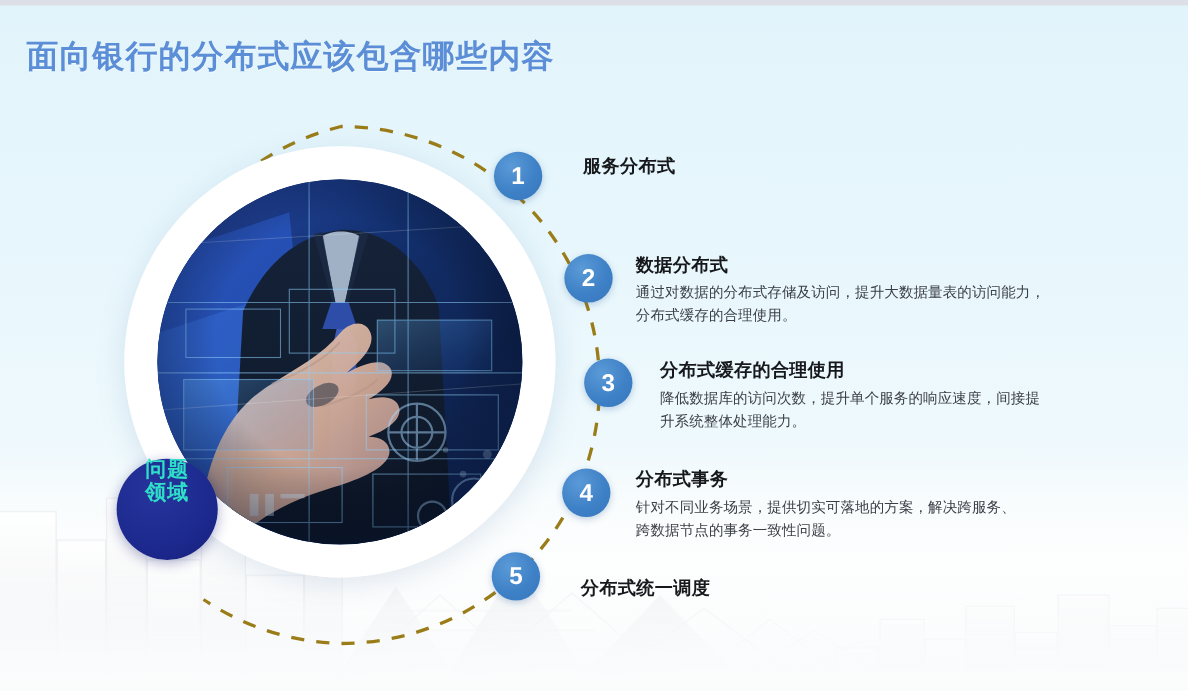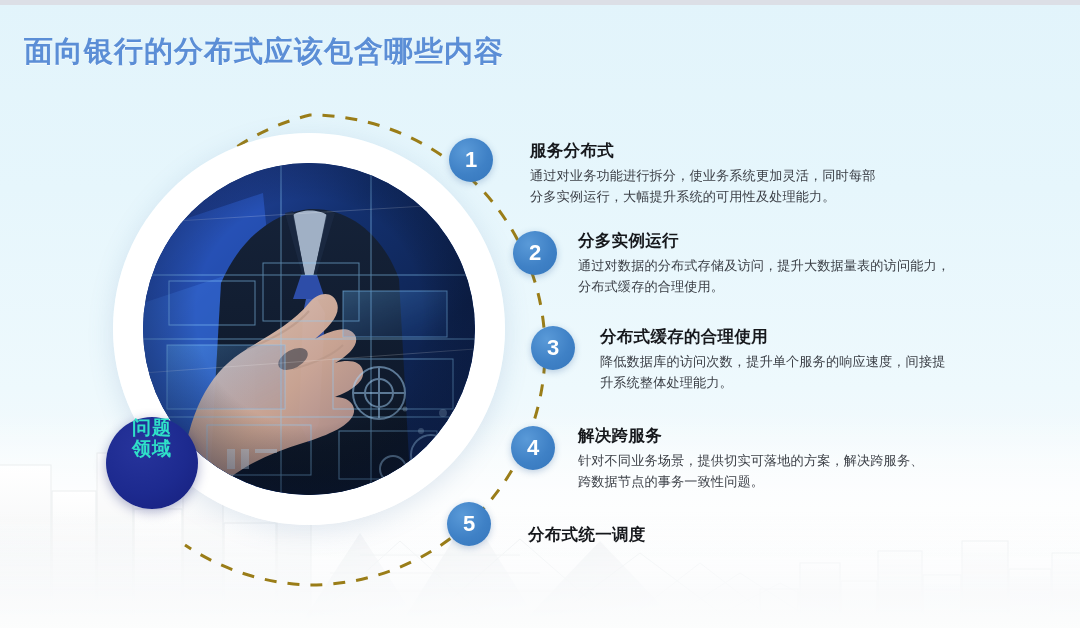--- a/index.html
+++ b/index.html
@@ -299,38 +299,36 @@
   </div>
 
   <div class="num" style="left:449px;top:138px;">1</div>
   <div class="num" style="left:513px;top:231px;">2</div>
   <div class="num" style="left:531px;top:326px;">3</div>
   <div class="num" style="left:511px;top:426px;">4</div>
   <div class="num" style="left:447px;top:502px;">5</div>
 
   <div class="item" style="left:530px;top:140px;width:420px;">
     <h3>服务分布式</h3>
-    <p>通过对业务功能进行拆分，使业务系统更加灵活，同时每部
-分多实例运行，大幅提升系统的可用性及处理能力。</p>
   </div>
 
   <div class="item" style="left:578px;top:230px;width:430px;">
-    <h3>分多实例运行</h3>
+    <h3>数据分布式</h3>
     <p>通过对数据的分布式存储及访问，提升大数据量表的访问能力，
 分布式缓存的合理使用。</p>
   </div>
 
   <div class="item" style="left:600px;top:326px;width:420px;">
     <h3>分布式缓存的合理使用</h3>
     <p>降低数据库的访问次数，提升单个服务的响应速度，间接提
 升系统整体处理能力。</p>
   </div>
 
   <div class="item" style="left:578px;top:425px;width:420px;">
-    <h3>解决跨服务</h3>
+    <h3>分布式事务</h3>
     <p>针对不同业务场景，提供切实可落地的方案，解决跨服务、
 跨数据节点的事务一致性问题。</p>
   </div>
 
   <div class="item" style="left:528px;top:508px;width:430px;margin-top:16px;">
     <h3>分布式统一调度</h3>
   </div>
 
 </div>
 

